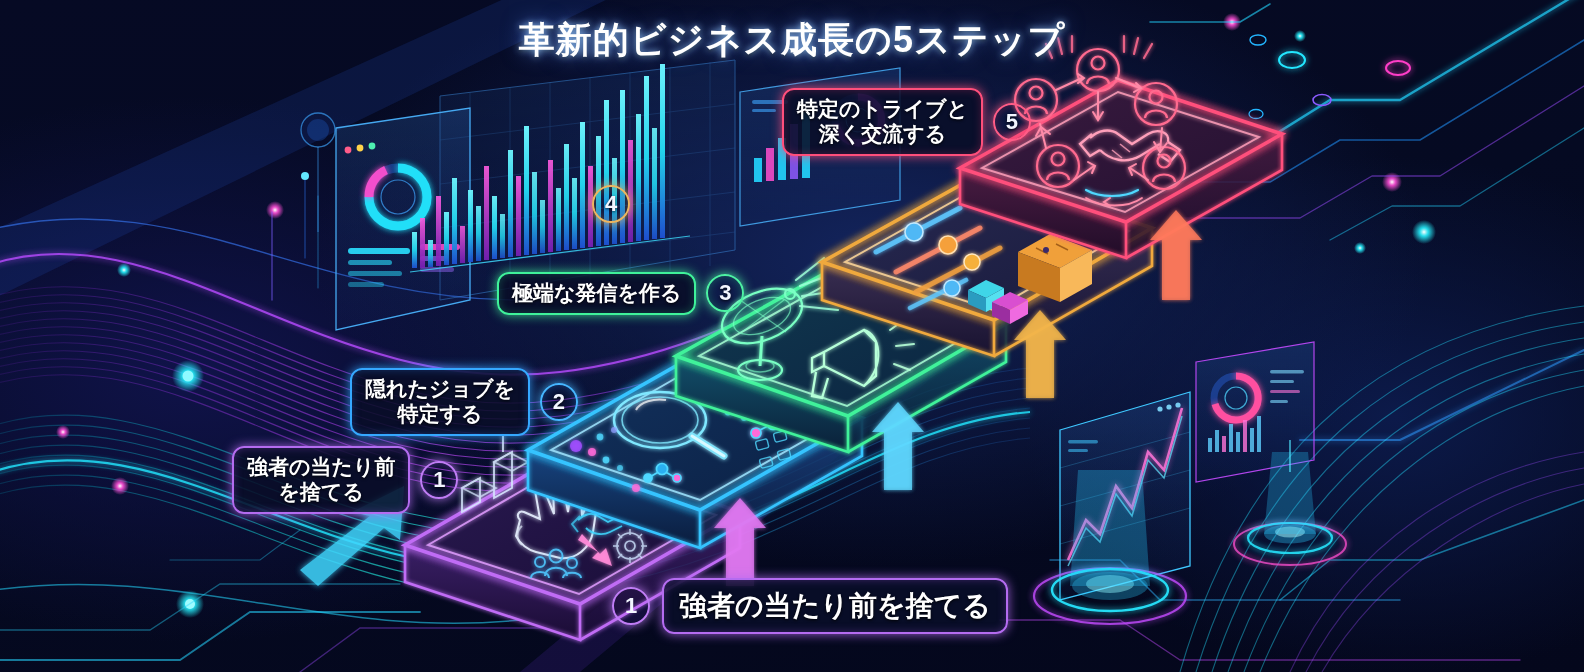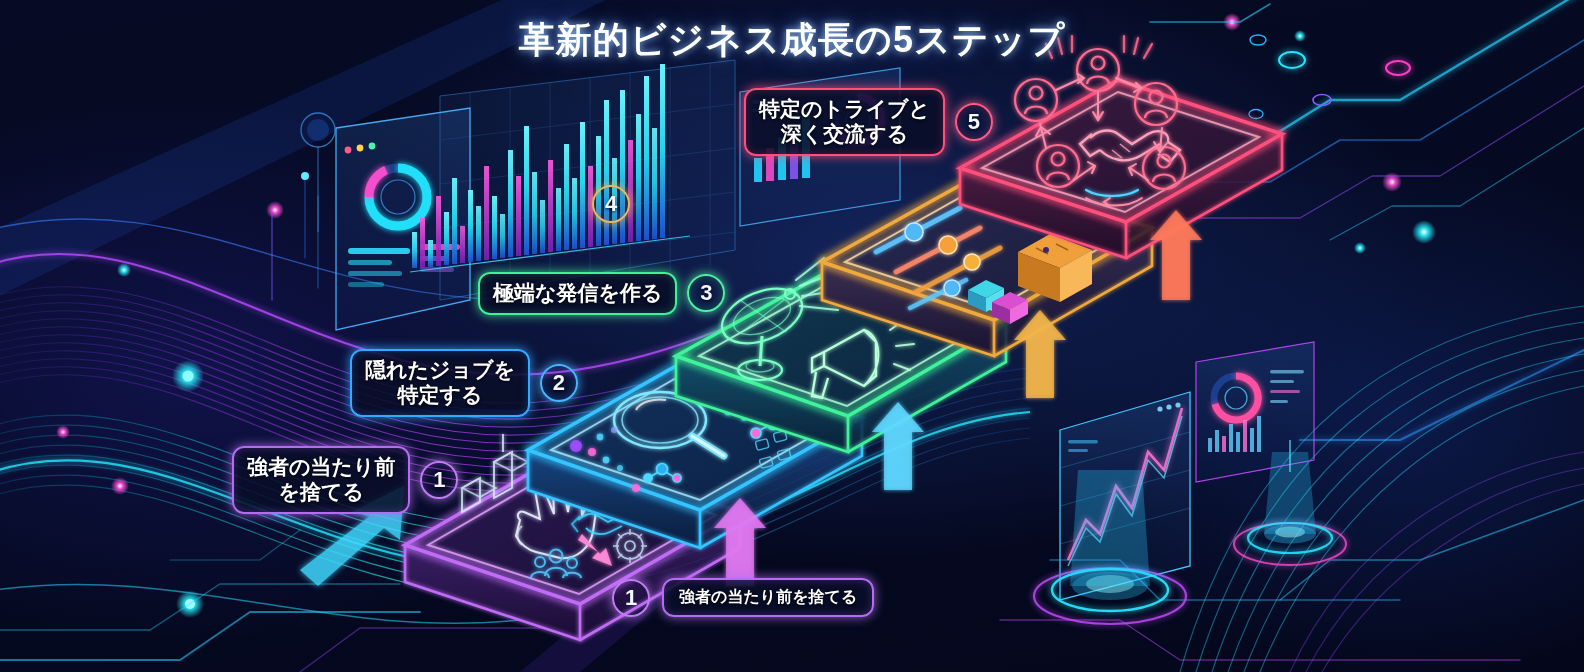--- a/index.html
+++ b/index.html
@@ -49,40 +49,40 @@
     flex:0 0 auto;
   }
   .c1 .box { border:2.5px solid #b46cf0; box-shadow:0 0 11px rgba(180,108,240,.85), inset 0 0 9px rgba(150,80,220,.35); }
   .c1 .num { border:2.5px solid #c07df5; box-shadow:0 0 11px rgba(192,125,245,.9), inset 0 0 8px rgba(160,90,230,.4); }
   .c2 .box { border:2.5px solid #35a8ff; box-shadow:0 0 11px rgba(53,168,255,.85), inset 0 0 9px rgba(40,120,220,.35); }
   .c2 .num { border:2.5px solid #46b6ff; box-shadow:0 0 11px rgba(70,182,255,.9), inset 0 0 8px rgba(40,130,220,.4); }
   .c3 .box { border:2.5px solid #3ff29a; box-shadow:0 0 11px rgba(63,242,154,.85), inset 0 0 9px rgba(40,200,130,.3); }
   .c3 .num { border:2.5px solid #4df2a3; box-shadow:0 0 11px rgba(77,242,163,.9), inset 0 0 8px rgba(40,200,130,.35); }
   .c4 .box { border:2.5px solid #e8a84b; box-shadow:0 0 11px rgba(232,168,75,.85), inset 0 0 9px rgba(200,140,50,.3); }
   .c4 .num { border:2.5px solid #efb65e; box-shadow:0 0 11px rgba(239,182,94,.9), inset 0 0 8px rgba(200,140,50,.35); }
-  .c5 .box { border:2.5px solid #ff4f7b; box-shadow:0 0 11px rgba(255,79,123,.85), inset 0 0 9px rgba(220,50,100,.3); }
+  .c5 .box { border:2.5px solid #ff4f7b; box-shadow:0 0 11px rgba(255,79,123,.85), inset 0 0 9px rgba(220,50,100,.3);margin-left:38px; }
   .c5 .num { border:2.5px solid #ff5c86; box-shadow:0 0 11px rgba(255,92,134,.9), inset 0 0 8px rgba(220,50,100,.35); }
 
   .c1 { left:232px; top:446px;border-radius:6px; }
-  .c2 { left:350px; top:349px; }
-  .c3 { left:478px; top:272px; }
+  .c2 { left:350px; top:368px; }
+  .c3 { left:497px; top:272px; }
   .c4 { left:592px; top:185px; }
   .c5 { left:744px; top:88px; }
 
   .callout-bottom { position:absolute; left:612px; top:578px; z-index:56; display:flex; align-items:center; gap:12px; }
   .callout-bottom .num {
     width:38px; height:38px; border-radius:50%;
     display:flex; align-items:center; justify-content:center;
     font-size:22px; font-weight:bold; color:#f3f6ff;
     border:2.5px solid #c07df5; box-shadow:0 0 11px rgba(192,125,245,.9);
   }
   .callout-bottom .box {
     border-radius:12px; padding:7px 15px; background:rgba(9,14,40,.9);
     border:2.5px solid #b46cf0; box-shadow:0 0 11px rgba(180,108,240,.85), inset 0 0 9px rgba(150,80,220,.35);
-    font-size:16px; font-weight:bold; color:#fff; white-space:nowrap;
+    font-size:28px; font-weight:bold; color:#fff; white-space:nowrap;
     text-shadow:0 1px 3px rgba(0,0,0,.9);
   }
 </style>
 </head>
 <body>
 
 <div id="stage">
 
   <svg class="layer" viewBox="0 0 1584 672">
     <defs>

